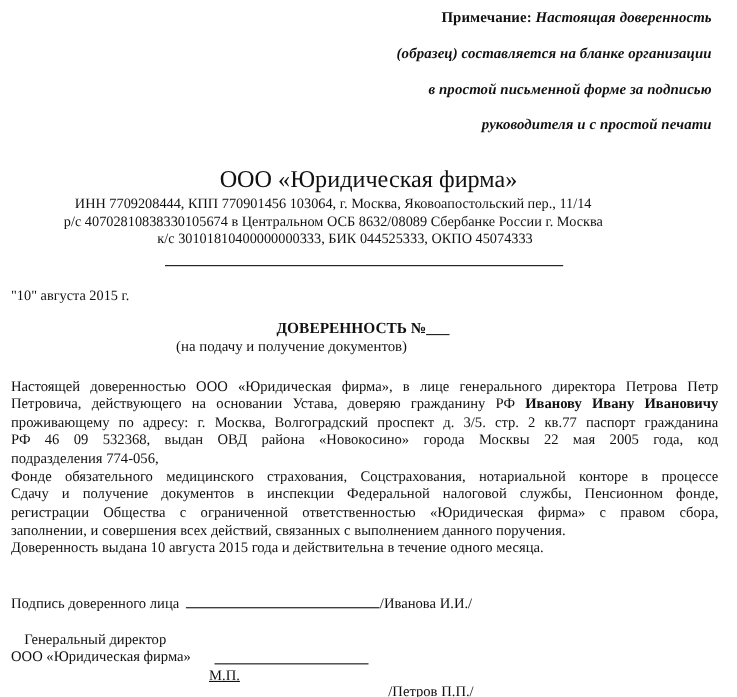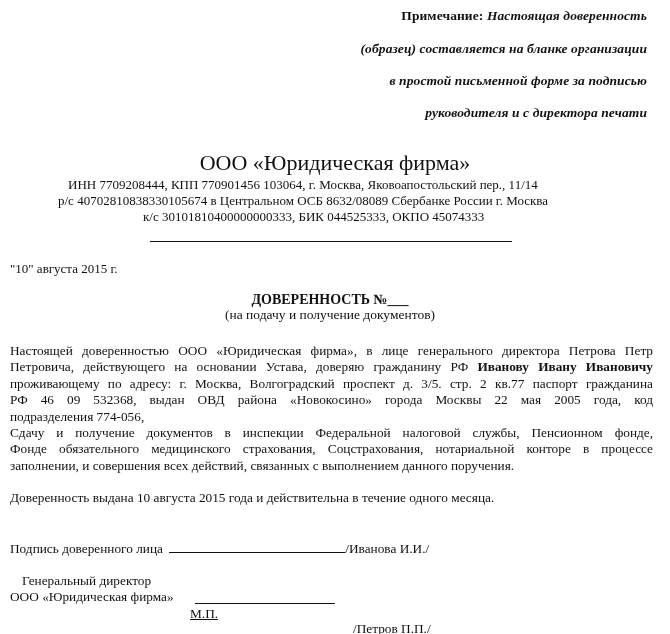--- a/index.html
+++ b/index.html
@@ -20,21 +20,21 @@
     .req {
       position: absolute; font-size: 13px; line-height: 15px; white-space: nowrap;
     }
     .hrule { position: absolute; height: 1px; background: #111; }
     .date { position: absolute; left: 10px; top: 261px; font-size: 13px; }
     .doc-title {
       position: absolute; left: 200px; width: 260px; top: 292px; text-align: center;
       font-size: 14px; font-weight: bold;
     }
     .doc-sub {
-      position: absolute; left: 160px; width: 340px; top: 307px; text-align: center;
+      position: absolute; left: 160px; width: 340px; top: 307px; text-align: left;
       font-size: 13.5px;
     }
     .para {
       position: absolute; left: 10px; width: 643px; font-size: 13.3px; line-height: 16.4px;
       text-align: justify; white-space: normal;
     }
     .jline { display: block; text-align: justify; text-align-last: justify; height: 16.4px; overflow: hidden; }
     .lline { display: block; text-align: left; height: 16.4px; }
     b { font-weight: bold; }
     .sig { position: absolute; font-size: 13.3px; white-space: nowrap; }
@@ -42,21 +42,21 @@
   </style>
 </head>
 <body>
 
 <div class="note-line" style="top:8px;">
   <span class="lead">Примечание:</span>
   <span>Настоящая  доверенность</span>
 </div>
 <div class="note-line" style="top:41px;">(образец) составляется  на бланке организации</div>
 <div class="note-line" style="top:73px;">в простой письменной форме за подписью</div>
-<div class="note-line" style="top:105px;">руководителя  и с директора  печати</div>
+<div class="note-line" style="top:105px;">руководителя  и с простой  печати</div>
 
 <div class="org-title">ООО «Юридическая фирма»</div>
 <div class="req" style="left:68px; top:177px;">ИНН 7709208444, КПП 770901456  103064, г. Москва, Яковоапостольский пер., 11/14</div>
 <div class="req" style="left:58px; top:193px;">р/с 40702810838330105674  в Центральном ОСБ 8632/08089 Сбербанке России г. Москва</div>
 <div class="req" style="left:143px; top:209px;">к/с 30101810400000000333,  БИК 044525333,  ОКПО 45074333</div>
 <div class="hrule" style="left:150px; width:362px; top:241px;"></div>
 
 <div class="date">"10" августа 2015  г.</div>
 
 <div class="doc-title">ДОВЕРЕННОСТЬ №___</div>
@@ -67,22 +67,23 @@
   <span class="jline">
     <span>Петровича, действующего на основании Устава, доверяю  гражданину РФ</span>
     <b>Иванову Ивану Ивановичу</b>
   </span>
   <span class="jline">проживающему по адресу: г. Москва, Волгоградский проспект д. 3/5. стр. 2 кв.77  паспорт гражданина</span>
   <span class="jline">РФ 46 09 532368, выдан ОВД района «Новокосино» города Москвы 22 мая 2005 года, код</span>
   <span class="lline">подразделения 774-056,</span>
 </div>
 
 <div class="para" style="top:425px;">
+  <span class="jline">Фонде обязательного медицинского страхования, Соцстрахования, нотариальной конторе в процессе</span>
   <span class="jline">Сдачу и получение документов в инспекции Федеральной налоговой службы, Пенсионном фонде,</span>
-  <span class="jline">Фонде обязательного медицинского страхования, Соцстрахования, нотариальной конторе в процессе</span>
+  <span class="jline">регистрации  Общества  с ограниченной ответственностью «Юридическая фирма» с правом сбора,</span>
   <span class="lline">заполнении, и совершения всех действий, связанных с выполнением данного поручения.</span>
 </div>
 
 <div class="para" style="top:490px;">
   <span class="lline">Доверенность выдана   10 августа  2015 года и действительна  в течение  одного месяца.</span>
 </div>
 
 <div class="sig" style="left:10px; top:540px;">
   <span>Подпись доверенного лица</span>
   <span class="uline" style="width:176px; height:12px; margin-left:3px;"></span><span>/Иванова  И.И./</span>

